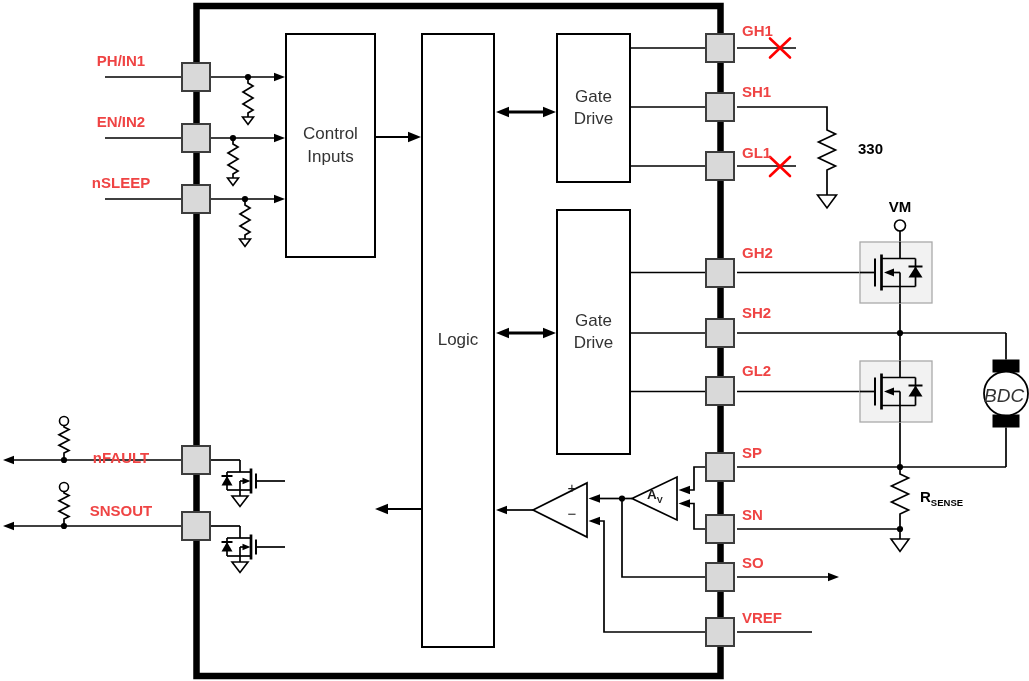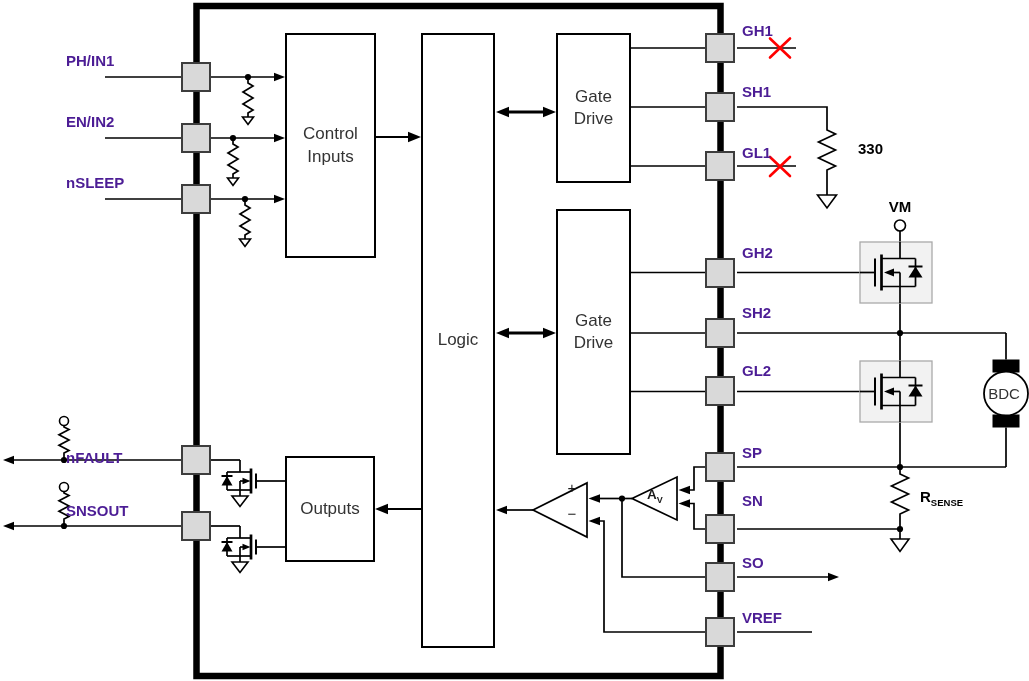--- a/index.html
+++ b/index.html
@@ -27,26 +27,26 @@
   
   .block {
     position:absolute; background:#fff; border:2px solid #000; box-sizing:border-box;
     display:flex; flex-direction:column; align-items:center; justify-content:center;
     font-size:17px; color:#333; line-height:1.3; text-align:center;
   }
   .pin {
     position:absolute; width:30px; height:30px; box-sizing:border-box;
     background:#d9d9d9; border:2px solid #3d3d3d;
   }
-  .lbl { position:absolute; font-weight:bold; font-size:15px; color:#4c1d95; white-space:nowrap; }
-  .left-lbl { width:110px; text-align:left; }
+  .lbl { position:absolute; font-weight:bold; font-size:15px; color:#ef4444; white-space:nowrap; }
+  .left-lbl { width:110px; text-align:center; }
   .ann { position:absolute; white-space:nowrap; }
   .vm  { left:880px; top:198px; width:40px; text-align:center; font-weight:bold; font-size:15px; }
   .r330{ left:846px; top:140px; font-weight:bold; font-size:15px;margin-left:12px; }
-  .bdc { left:984px; top:385px; width:40px; text-align:center; font-size:15px; color:#333; }
+  .bdc { left:984px; top:385px; width:40px; text-align:center; font-style:italic; font-size:19px; color:#333; }
   .rsense { left:920px; top:488px; font-weight:bold; font-size:15px;text-align:right; }
   .rsense sub { font-size:9.5px; }
   .av { left:641px; top:487px; width:28px; text-align:center; font-weight:bold; font-size:13.5px; color:#1a1a1a; }
   .av sub { font-size:9px; }
   .csign { font-size:15px; color:#1a1a1a; width:18px; text-align:center; }
 </style>
 </head>
 <body>
 
 <div class="stage">
@@ -242,23 +242,20 @@
     <span>Inputs</span>
   </div>
   <div class="block" style="left:556px;top:33px;width:75px;height:150px;">
     <span>Gate</span>
     <span>Drive</span>
   </div>
   <div class="block" style="left:556px;top:209px;width:75px;height:246px;">
     <span>Gate</span>
     <span>Drive</span>
   </div>
-  <div class="block" style="left:285px;top:456px;width:90px;height:106px;">
-    <span>Outputs</span>
-  </div>
 
   <div class="pin" style="left:181px;top:62px;"></div>
   <div class="pin" style="left:181px;top:123px;"></div>
   <div class="pin" style="left:181px;top:184px;"></div>
   <div class="pin" style="left:181px;top:445px;"></div>
   <div class="pin" style="left:181px;top:511px;"></div>
 
   <div class="pin" style="left:705px;top:33px;"></div>
   <div class="pin" style="left:705px;top:92px;"></div>
   <div class="pin" style="left:705px;top:151px;"></div>
@@ -276,21 +273,21 @@
   <div class="lbl left-lbl" style="left:66px;top:440px;margin-top:9px;">nFAULT</div>
   <div class="lbl left-lbl" style="left:66px;top:502px;">SNSOUT</div>
 
   <div class="lbl" style="left:742px;top:22px;">GH1</div>
   <div class="lbl" style="left:742px;top:83px;text-align:center;">SH1</div>
   <div class="lbl" style="left:742px;top:144px;">GL1</div>
   <div class="lbl" style="left:742px;top:244px;">GH2</div>
   <div class="lbl" style="left:742px;top:304px;">SH2</div>
   <div class="lbl" style="left:742px;top:362px;">GL2</div>
   <div class="lbl" style="left:742px;top:444px;">SP</div>
-  <div class="lbl" style="left:742px;top:492px;">SN</div>
+  <div class="lbl" style="left:742px;top:506px;">SN</div>
   <div class="lbl" style="left:742px;top:554px;">SO</div>
   <div class="lbl" style="left:742px;top:609px;">VREF</div>
 
   <div class="ann vm">VM</div>
   <div class="ann r330">330</div>
   <div class="ann bdc">BDC</div>
   <div class="ann rsense"><span>R</span><sub>SENSE</sub></div>
   <div class="ann av"><span>A</span><sub>V</sub></div>
   <div class="ann csign" style="left:563px;top:479px;">+</div>
   <div class="ann csign" style="left:563px;top:505px;">−</div>

